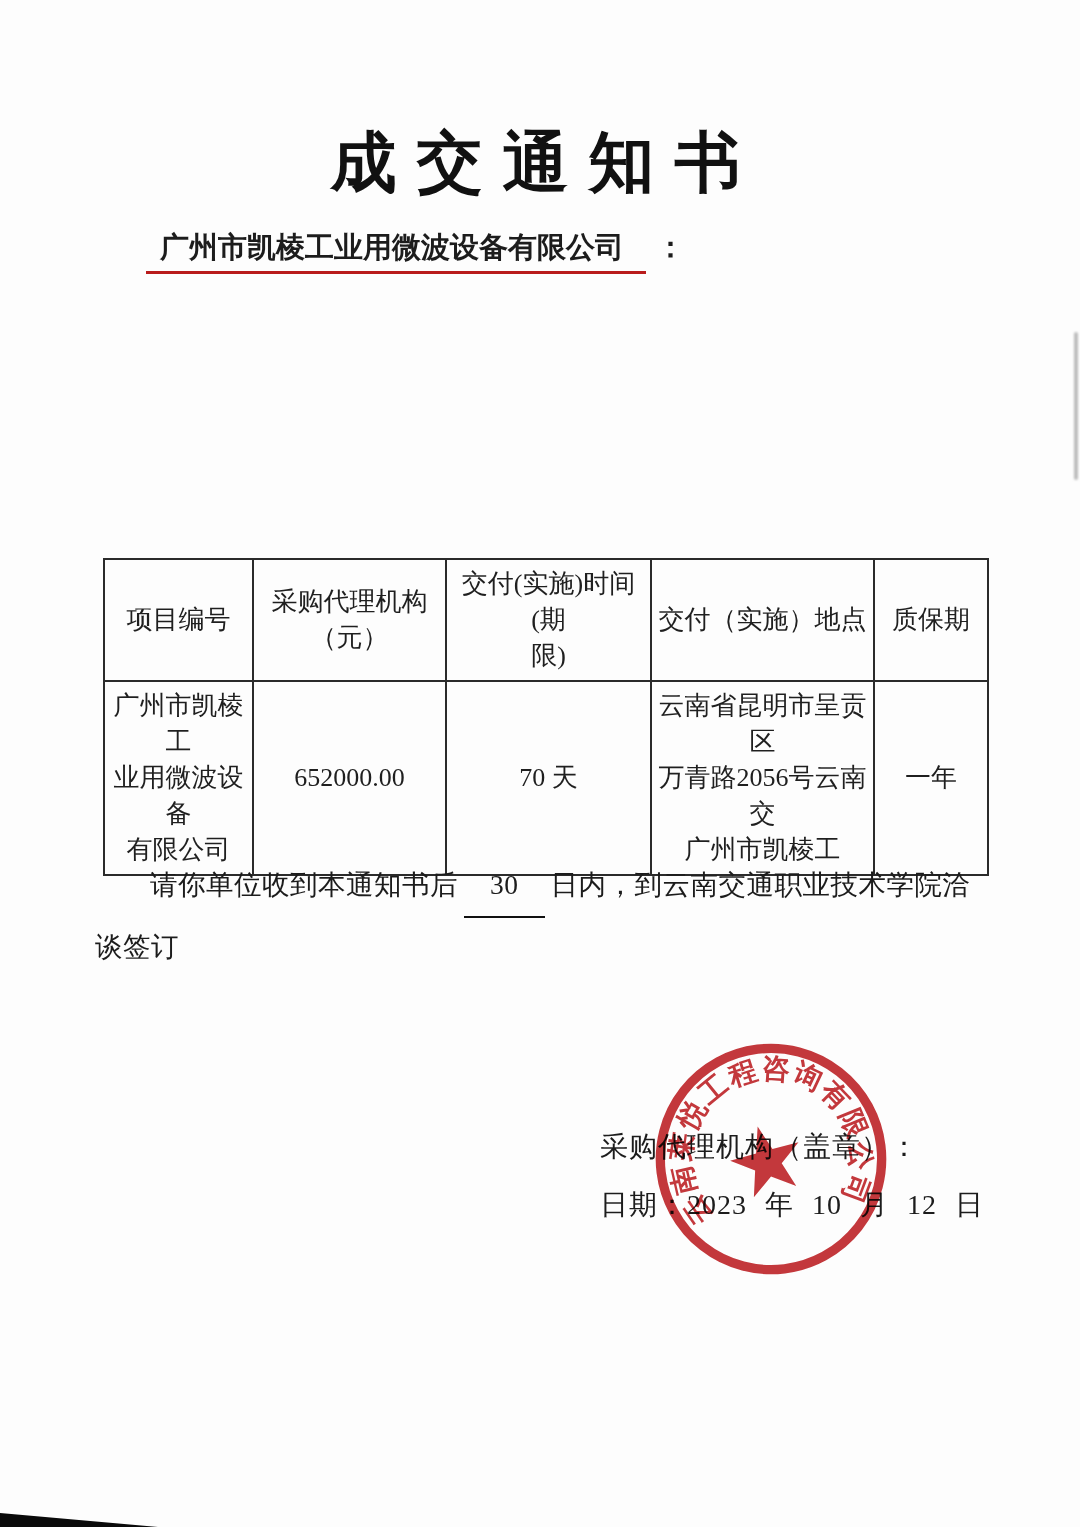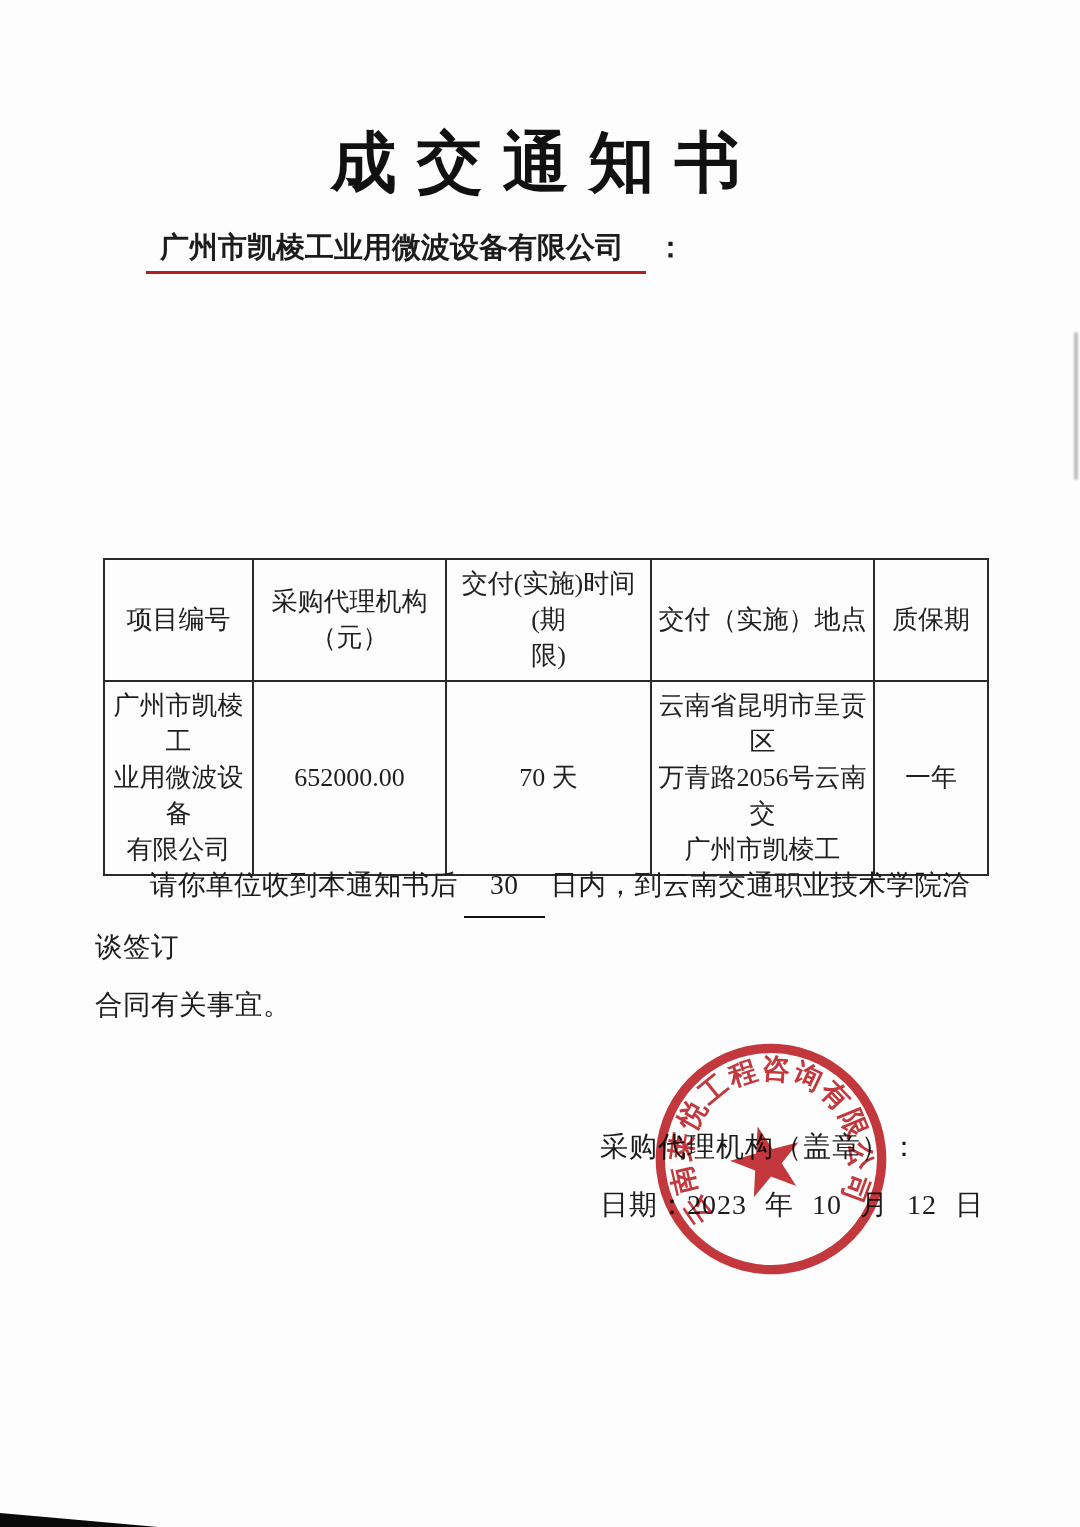--- a/index.html
+++ b/index.html
@@ -111,21 +111,20 @@
       <td>云南省昆明市呈贡区
 万青路2056号云南交
 广州市凯棱工</td>
       <td>一年</td>
     </tr>
   </tbody>
     </table>
 
   <div class="notice-par">
     <div><span class="indent" style="padding-left:2em">请你单位收到本通知书后</span><span class="days">30</span><span>日内，到云南交通职业技术学院洽谈签订</span></div>
-    <div>合同有关事宜。</div>
   </div>
 
   <div class="sig-block">
     <div>采购代理机构（盖章）：</div>
     <div class="date-line">日期：2023 年 10 月 12 日</div>
   </div>
 
   <svg class="stamp" viewBox="0 0 234 234" xmlns="http://www.w3.org/2000/svg">
     <circle cx="117" cy="117" r="107" fill="none" style="stroke:var(--stamp-color)" stroke-width="9"></circle>
     <path id="stampArc" d="M 62,172 A 78 78 0 1 1 172,172" fill="none"></path>

